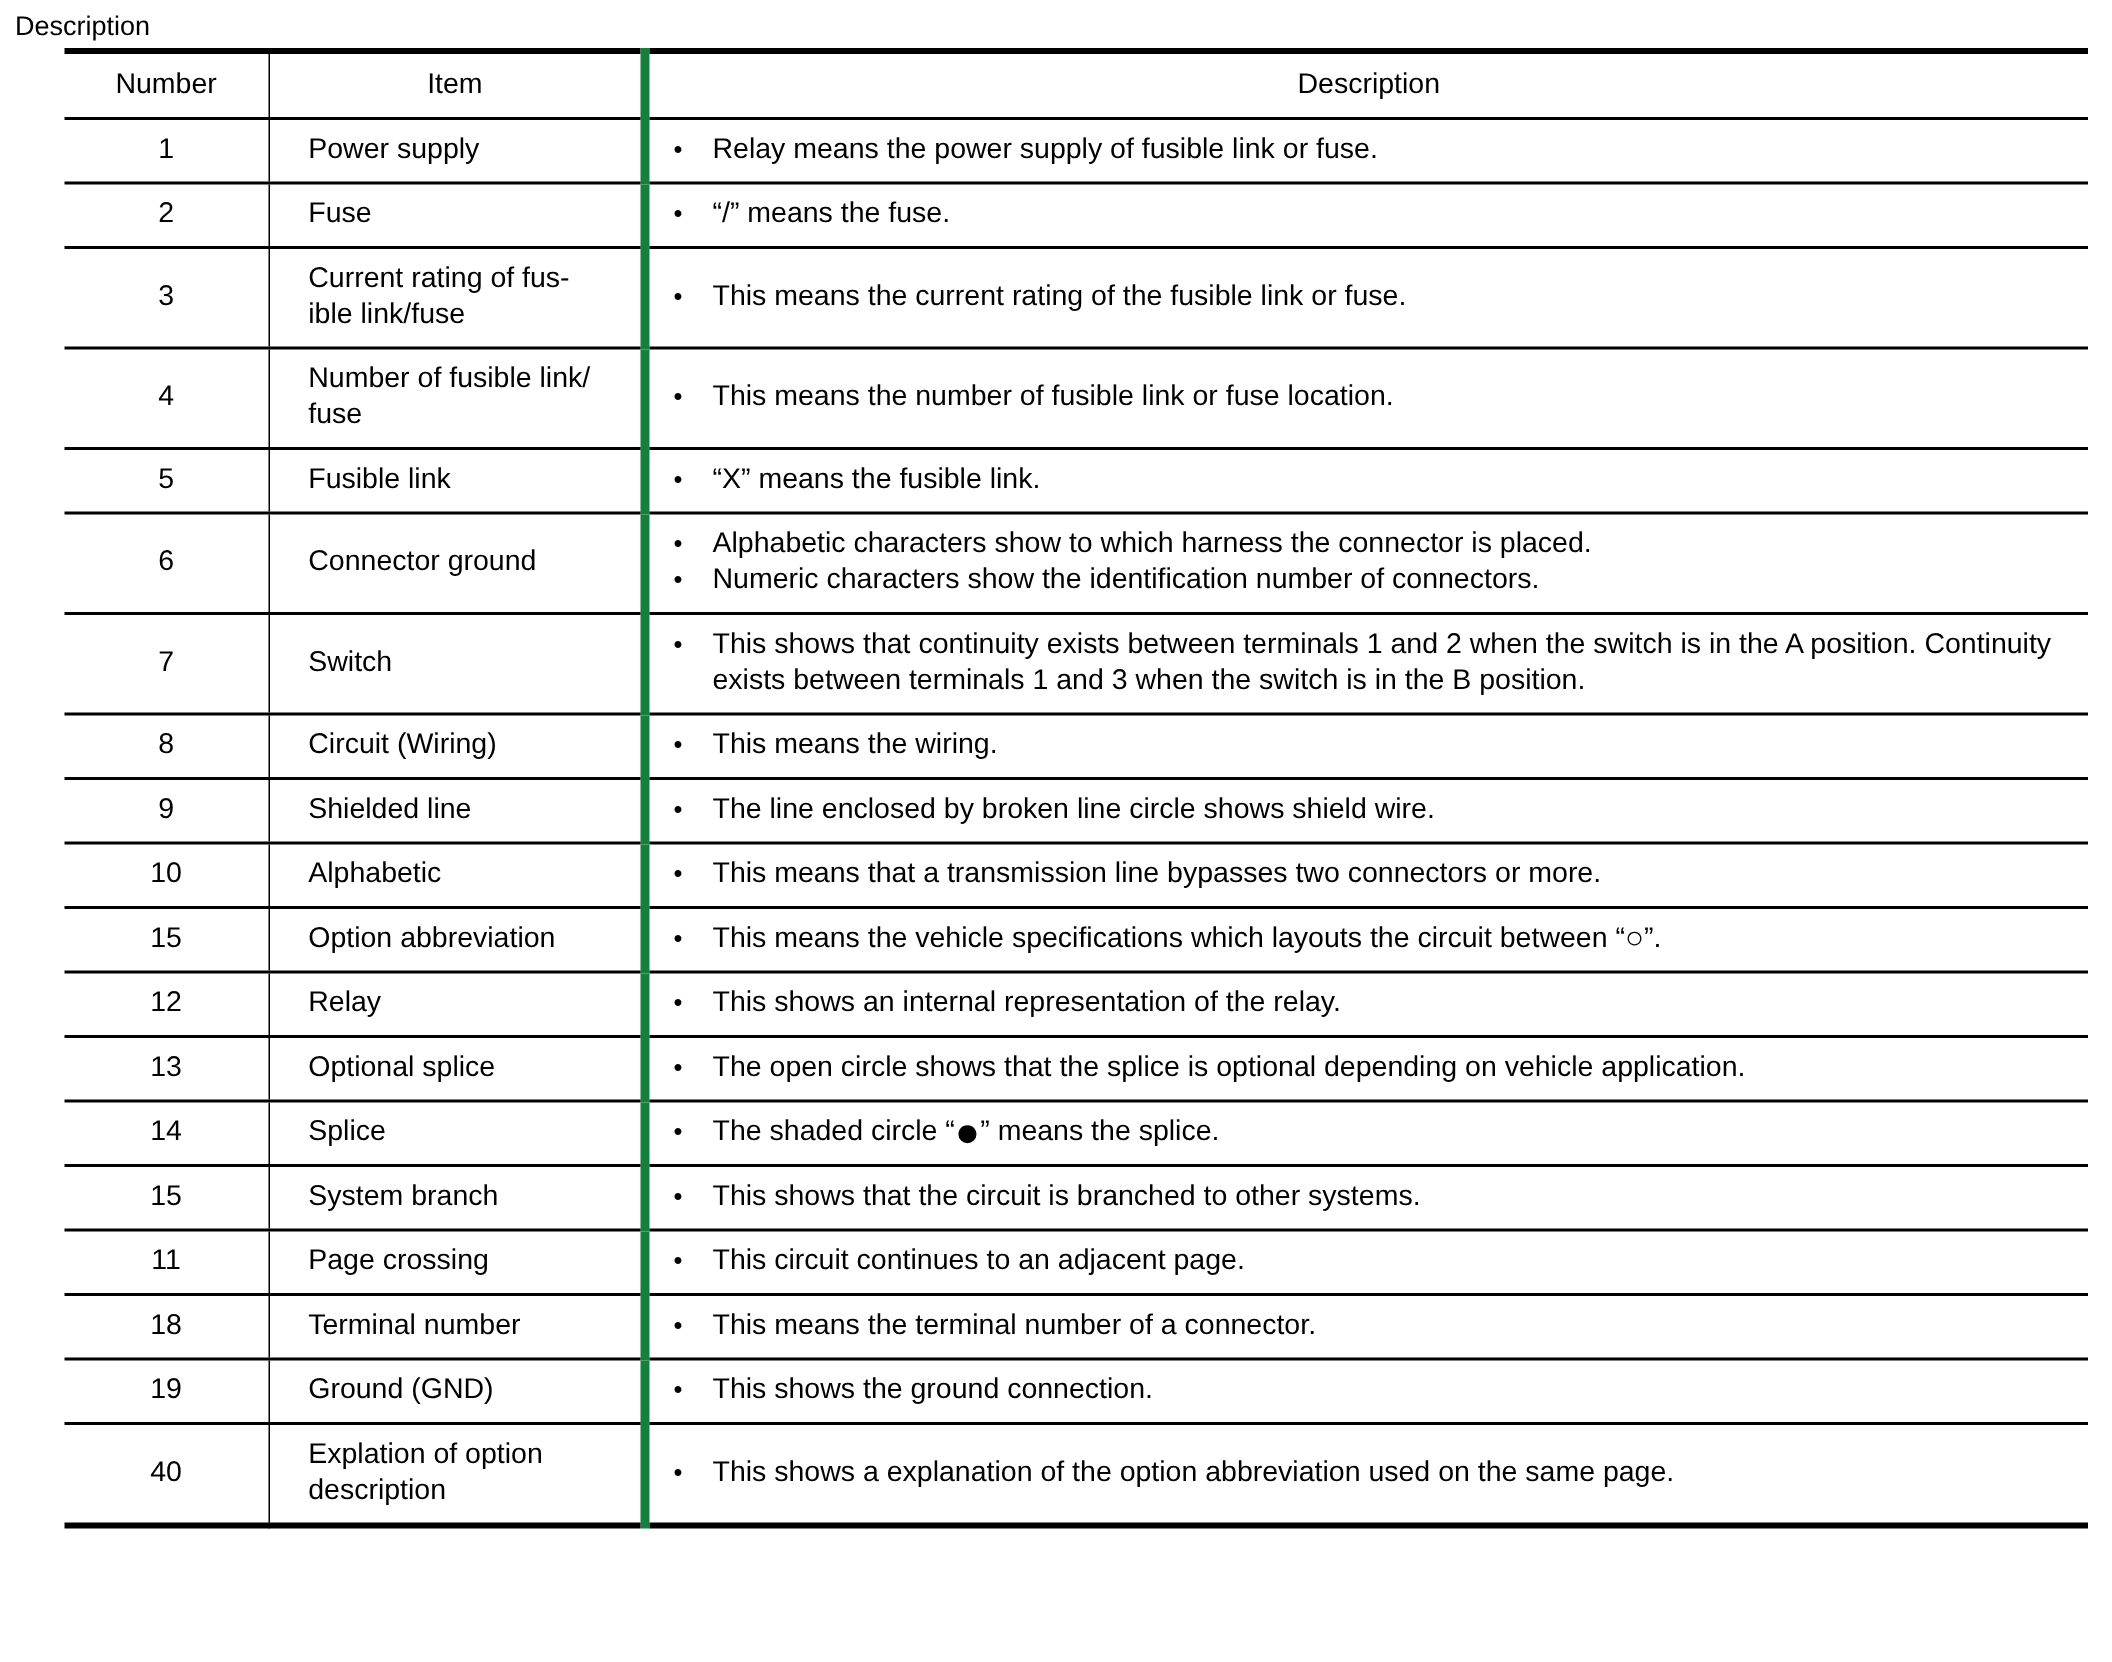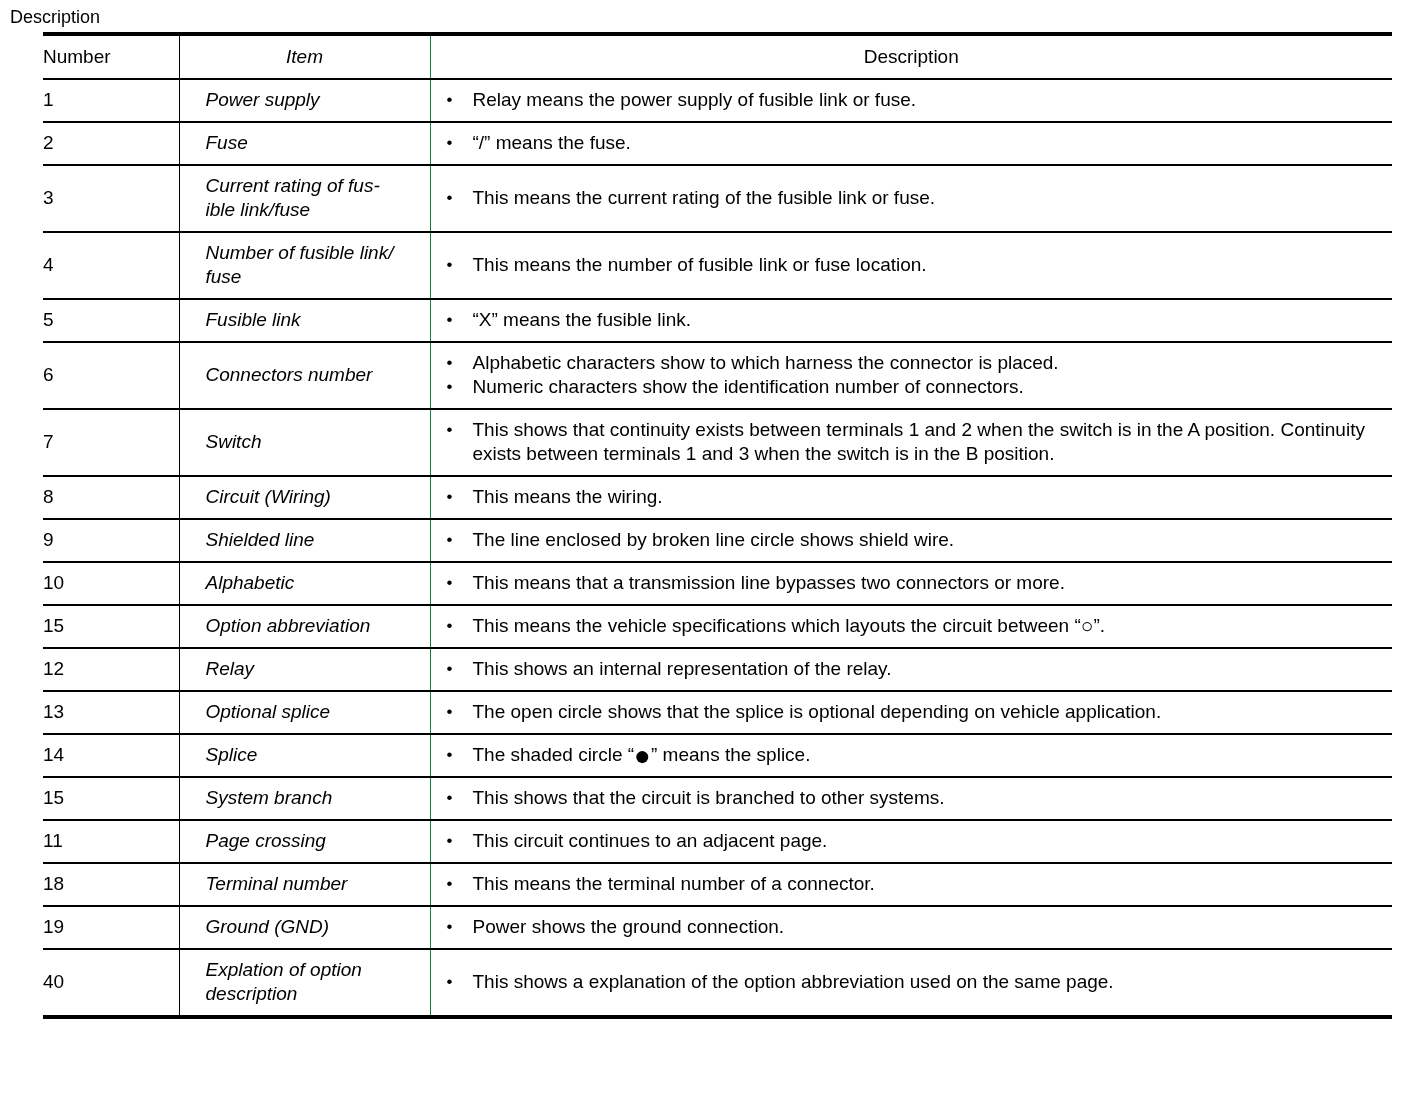--- a/index.html
+++ b/index.html
@@ -37,26 +37,25 @@
   th, td {
     border-bottom: 2px solid #000;
     font-size: 19px;
     font-weight: normal;
     vertical-align: middle;
     padding: 8px 0 9px 0;
     line-height: 24px;
   }
   th { text-align: center; padding: 9px 0; }
   td.number-cell, th.number-col {
-    text-align: left;
+    text-align: center;
     border-right: 1px solid #000;
   }
   td.item-cell, th.item-col {
-    border-right: 1px solid #15803d;
-    font-style: italic;
+    border-right: 6px solid #15803d;
   }
   td.item-cell {
     text-align: left;
     padding-left: 26px;
     padding-right: 8px;
     white-space: pre-line;
   }
   td.desc-cell {
     padding-left: 16px;
     padding-right: 10px;
@@ -151,21 +150,21 @@
     <td class="item-cell">Fusible link</td>
     <td class="desc-cell">
             <div class="bullet-line">
               <span class="bullet-dot">•</span>
               <span class="bullet-text">“X” means the fusible link.</span>
             </div>
           </td>
   </tr>
         <tr>
     <td class="number-cell">6</td>
-    <td class="item-cell">Connectors number</td>
+    <td class="item-cell">Connector ground</td>
     <td class="desc-cell">
             <div class="bullet-line">
               <span class="bullet-dot">•</span>
               <span class="bullet-text">Alphabetic characters show to which harness the connector is placed.</span>
             </div>
             <div class="bullet-line">
               <span class="bullet-dot">•</span>
               <span class="bullet-text">Numeric characters show the identification number of connectors.</span>
             </div>
           </td>
@@ -279,21 +278,21 @@
               <span class="bullet-text">This means the terminal number of a connector.</span>
             </div>
           </td>
   </tr>
         <tr>
     <td class="number-cell">19</td>
     <td class="item-cell">Ground (GND)</td>
     <td class="desc-cell">
             <div class="bullet-line">
               <span class="bullet-dot">•</span>
-              <span class="bullet-text">Power shows the ground connection.</span>
+              <span class="bullet-text">This shows the ground connection.</span>
             </div>
           </td>
   </tr>
         <tr>
     <td class="number-cell">40</td>
     <td class="item-cell">Explation of option
 description</td>
     <td class="desc-cell">
             <div class="bullet-line">
               <span class="bullet-dot">•</span>

